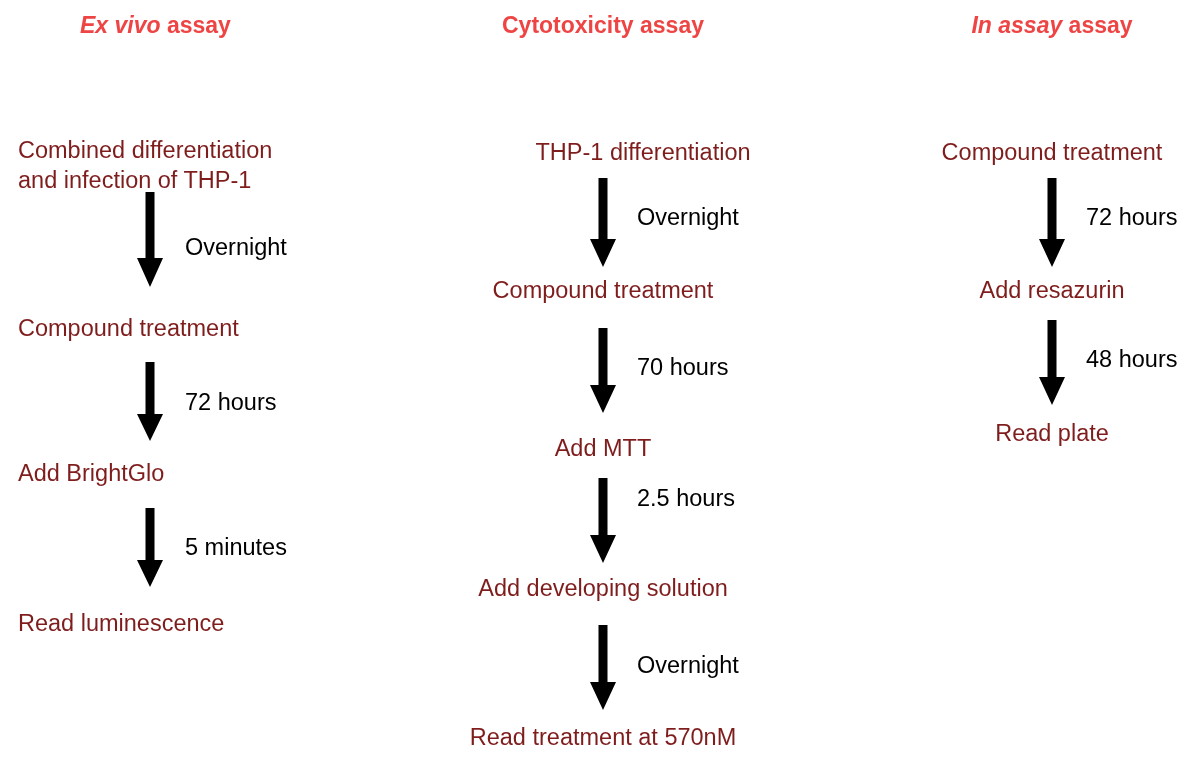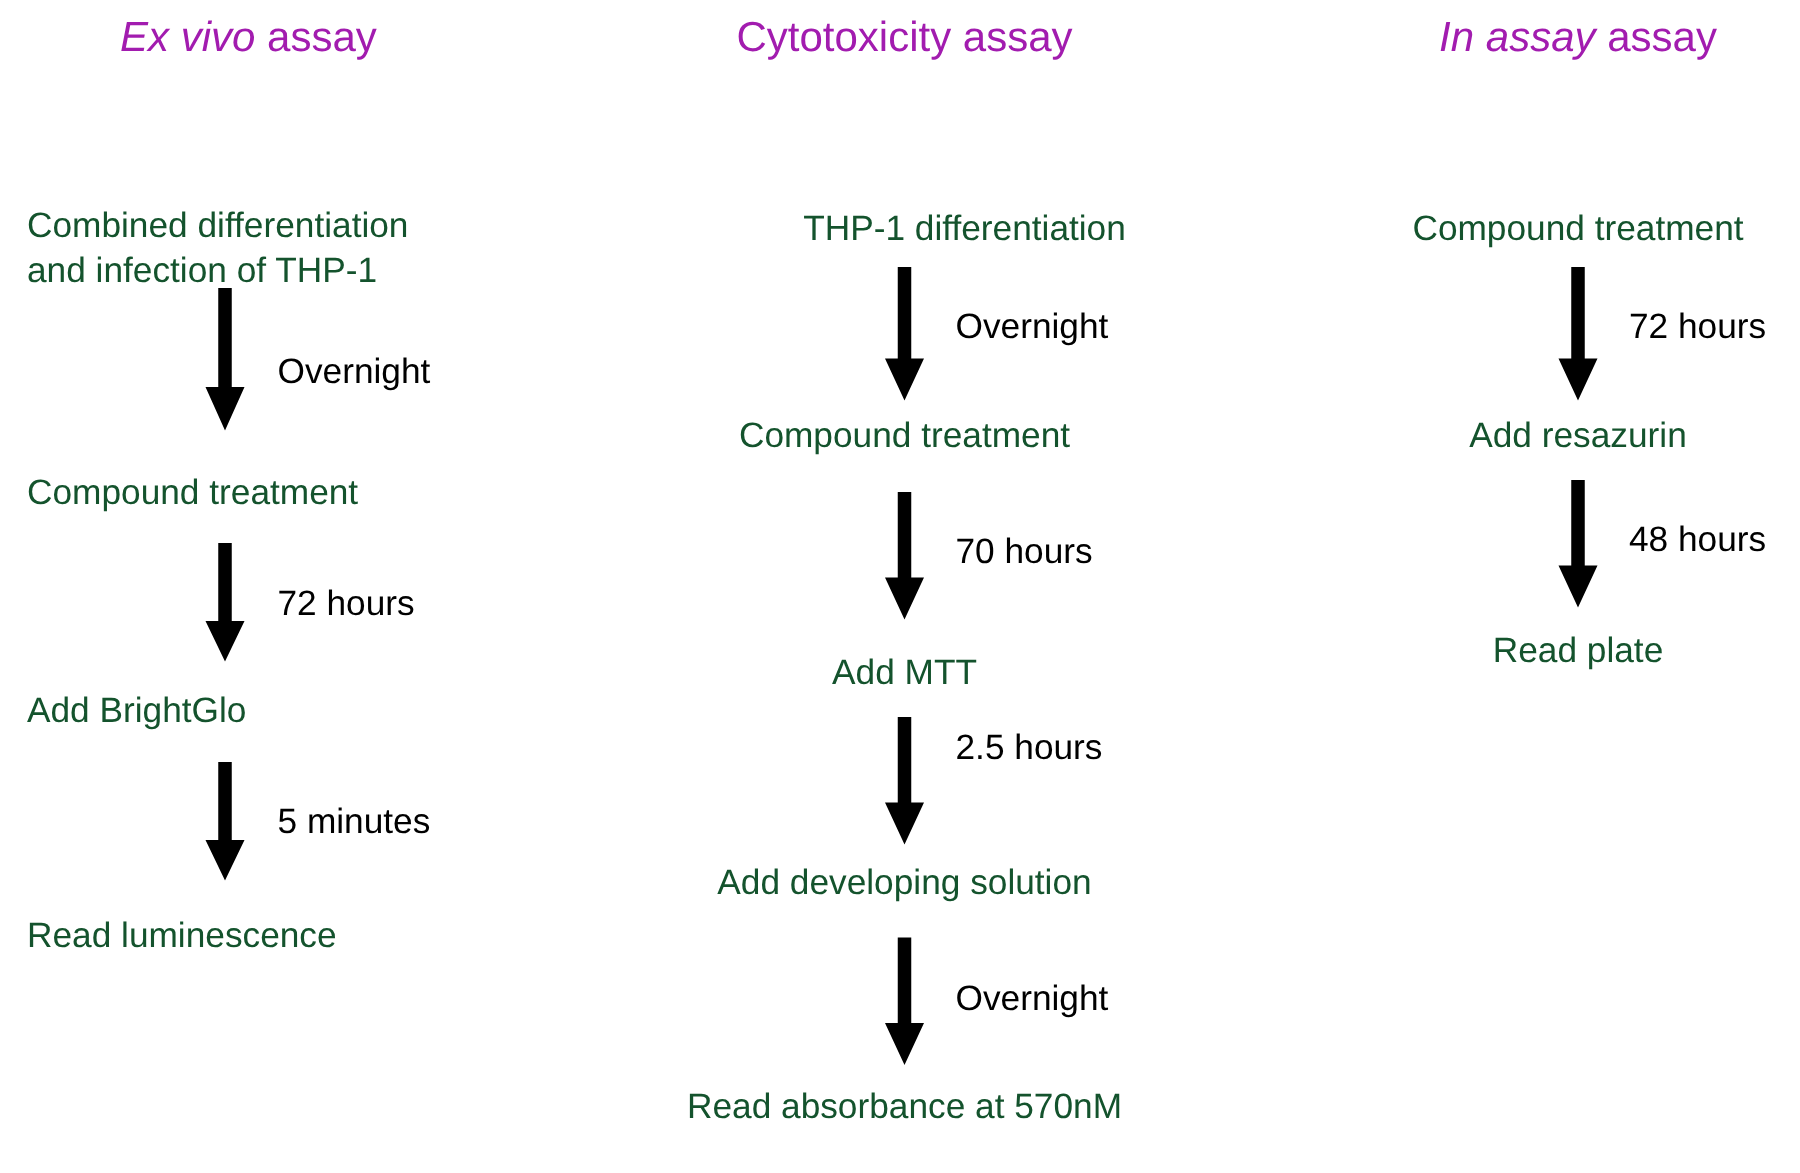--- a/index.html
+++ b/index.html
@@ -14,34 +14,35 @@
   }
   #canvas {
     position: relative;
     width: 1200px;
     height: 782px;
     background: #ffffff;
     overflow: hidden;
   }
   .col-title {
     position: absolute;
-    font-size: 28px;
+    font-size: 23px;
     line-height: 26px;
     white-space: nowrap;
-    color: #a21caf;
+    color: #ef4444;
+    font-weight: bold;
   }
   .col-title .ital {
     font-style: italic;
   }
   .node {
     position: absolute;
     font-size: 23.5px;
     line-height: 30px;
     white-space: nowrap;
-    color: #14532d;
+    color: #7f1d1d;
   }
   .node.two-line {
     white-space: normal;
   }
   .node.left {
     text-align: left;
   }
   .node.center {
     text-align: center;
     transform: translateX(-50%);
@@ -136,21 +137,21 @@
 
   <div class="node center" style="left:603px; top:573px;">Add developing solution</div>
 
   <span class="arrow" style="left:588px; top:625px;">
     <svg width="30" height="86" viewBox="0 0 30 86" aria-hidden="true">
       <polygon points="10.5,0 19.5,0 19.5,57 28,57 15,85 2,57 10.5,57" fill="#000000"></polygon>
     </svg>
   </span>
   <div class="edge-label" style="left:637px; top:651px;">Overnight</div>
 
-  <div class="node center" style="left:603px; top:722px;">Read absorbance at 570nM</div>
+  <div class="node center" style="left:603px; top:722px;">Read treatment at 570nM</div>
 
   <div class="col-title" style="left:1052px; top:12px; transform:translateX(-50%);">
     <span class="ital">In assay</span><span> assay</span>
   </div>
 
   <div class="node center" style="left:1052px; top:137px;">Compound treatment</div>
 
   <span class="arrow" style="left:1037px; top:178px;">
     <svg width="30" height="90" viewBox="0 0 30 90" aria-hidden="true">
       <polygon points="10.5,0 19.5,0 19.5,61 28,61 15,89 2,61 10.5,61" fill="#000000"></polygon>

